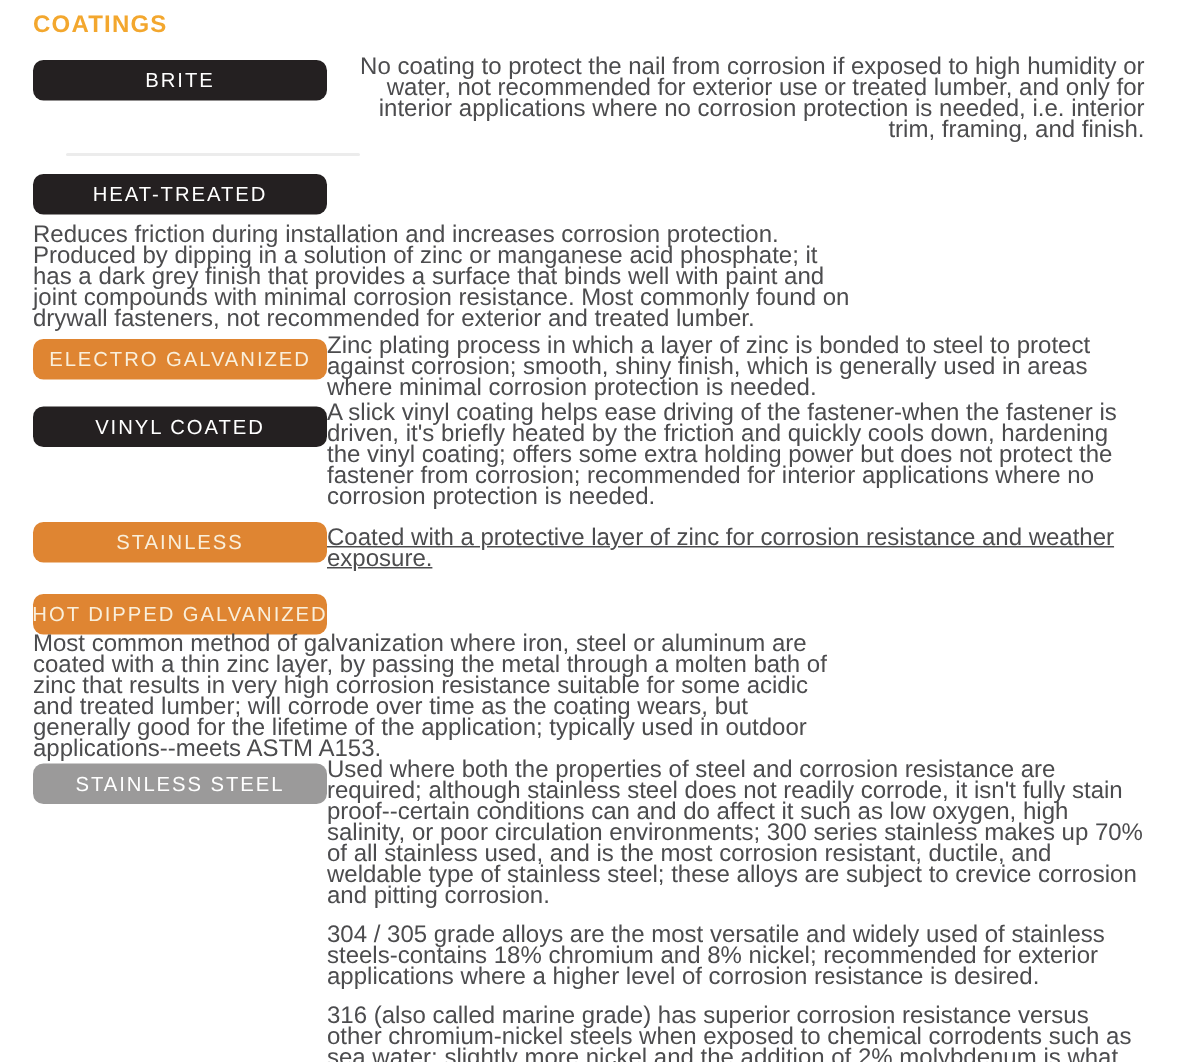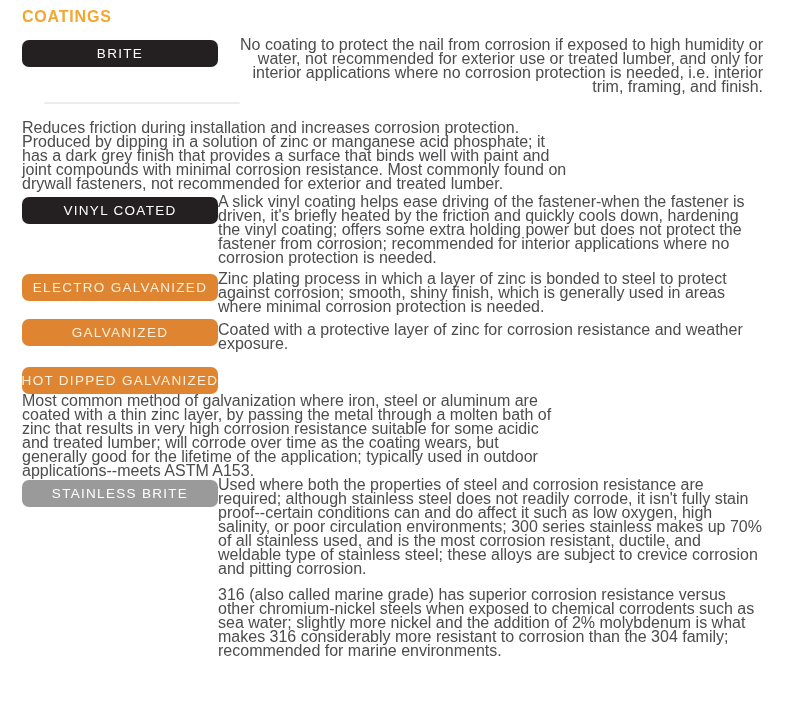--- a/index.html
+++ b/index.html
@@ -47,21 +47,21 @@
   }
   .desc{
     flex:1;
     max-width:545px;
     color:var(--body-text,#4C4C4E);
     font-size:16px;
     line-height:14px;
   }
   .desc p{margin:0 0 12px 0;}
   .desc p:last-child{margin-bottom:0;}
-  .row.center-desc .desc{padding-top:6px;}
+  .row.center-desc .desc{padding-top:6px;text-decoration:underline;}
   
   .r1{margin-bottom:3px;text-align:right;}   
   .shadow-gap{margin-bottom:10px;}
   .r2{margin-bottom:7px;}
   .r3{margin-bottom:4px;}
   .r4{margin-bottom:7px;}
   .r5{margin-bottom:3px;}
   .r6{margin-bottom:14px;}
   .r7{margin-bottom:0px;flex-direction:column;}
 </style>
@@ -74,57 +74,59 @@
 
   <div class="row r1">
     <div class="badge black">BRITE</div>
     <div class="desc">
       <p>No coating to protect the nail from corrosion if exposed to high humidity or water, not recommended for exterior use or treated lumber, and only for interior applications where no corrosion protection is needed, i.e. interior trim, framing, and finish.</p>
     </div>
   </div>
   <div class="badge-shadow shadow-gap"></div>
 
   <div class="row r2">
+    <div class="badge black">HEAT-TREATED</div>
   </div>
 
   <div class="row r3">
     <div class="desc">
       <p>Reduces friction during installation and increases corrosion protection. Produced by dipping in a solution of zinc or manganese acid phosphate; it has a dark grey finish that provides a surface that binds well with paint and joint compounds with minimal corrosion resistance. Most commonly found on drywall fasteners, not recommended for exterior and treated lumber.</p>
+    </div>
+  </div>
+
+  <div class="row r5">
+    <div class="badge orange">ELECTRO GALVANIZED</div>
+    <div class="desc">
+      <p>Zinc plating process in which a layer of zinc is bonded to steel to protect against corrosion; smooth, shiny finish, which is generally used in areas where minimal corrosion protection is needed.</p>
     </div>
   </div>
 
   <div class="row r4">
     <div class="badge black">VINYL COATED</div>
     <div class="desc">
       <p>A slick vinyl coating helps ease driving of the fastener-when the fastener is driven, it's briefly heated by the friction and quickly cools down, hardening the vinyl coating; offers some extra holding power but does not protect the fastener from corrosion; recommended for interior applications where no corrosion protection is needed.</p>
     </div>
   </div>
 
-  <div class="row r5">
-    <div class="badge orange">ELECTRO GALVANIZED</div>
-    <div class="desc">
-      <p>Zinc plating process in which a layer of zinc is bonded to steel to protect against corrosion; smooth, shiny finish, which is generally used in areas where minimal corrosion protection is needed.</p>
-    </div>
-  </div>
-
   <div class="row r6 center-desc">
-    <div class="badge orange">GALVANIZED</div>
+    <div class="badge orange">STAINLESS</div>
     <div class="desc">
       <p>Coated with a protective layer of zinc for corrosion resistance and weather exposure.</p>
     </div>
   </div>
 
   <div class="row r7">
     <div class="badge orange">HOT DIPPED GALVANIZED</div>
     <div class="desc">
       <p>Most common method of galvanization where iron, steel or aluminum are coated with a thin zinc layer, by passing the metal through a molten bath of zinc that results in very high corrosion resistance suitable for some acidic and treated lumber; will corrode over time as the coating wears, but generally good for the lifetime of the application; typically used in outdoor applications--meets ASTM A153.</p>
     </div>
   </div>
 
   <div class="row r8">
-    <div class="badge gray">STAINLESS BRITE</div>
+    <div class="badge gray">STAINLESS STEEL</div>
     <div class="desc">
       <p>Used where both the properties of steel and corrosion resistance are required; although stainless steel does not readily corrode, it isn't fully stain proof--certain conditions can and do affect it such as low oxygen, high salinity, or poor circulation environments; 300 series stainless makes up 70% of all stainless used, and is the most corrosion resistant, ductile, and weldable type of stainless steel; these alloys are subject to crevice corrosion and pitting corrosion.</p>
+      <p>304 / 305 grade alloys are the most versatile and widely used of stainless steels-contains 18% chromium and 8% nickel; recommended for exterior applications where a higher level of corrosion resistance is desired.</p>
       <p>316 (also called marine grade) has superior corrosion resistance versus other chromium-nickel steels when exposed to chemical corrodents such as sea water; slightly more nickel and the addition of 2% molybdenum is what makes 316 considerably more resistant to corrosion than the 304 family; recommended for marine environments.</p>
     </div>
   </div>
 
 </div>
 
 </body></html>

